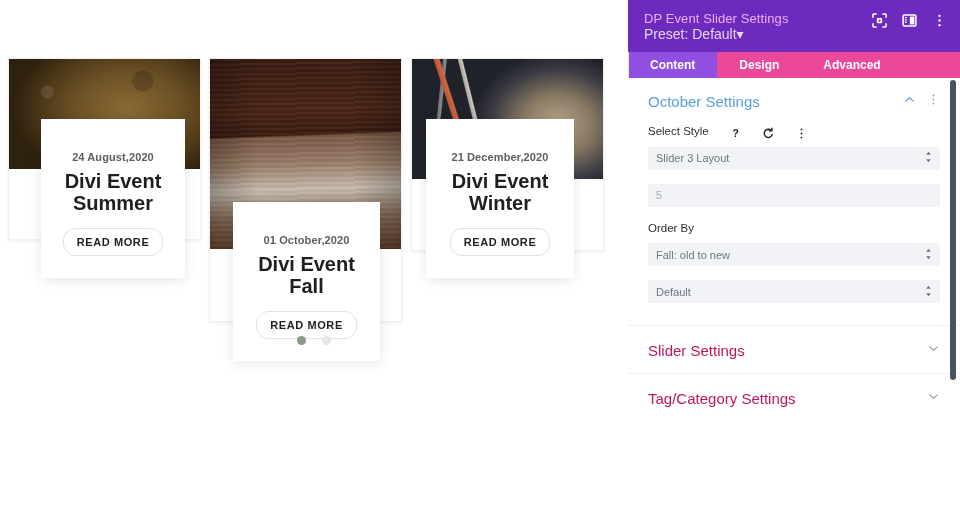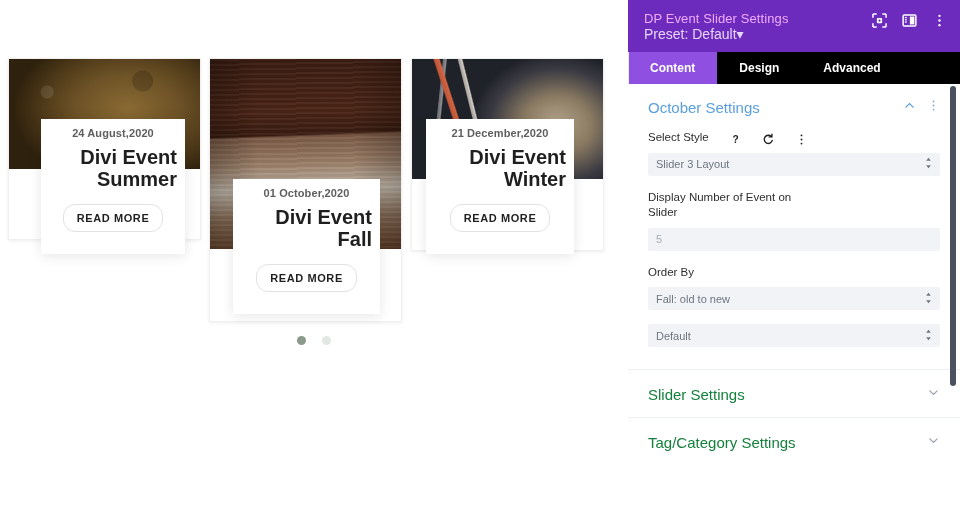--- a/index.html
+++ b/index.html
@@ -70,32 +70,31 @@
       linear-gradient(72deg, transparent 26%, #c0563a 26.6%, #d2643f 28.6%, transparent 29.2%),
       linear-gradient(76deg, transparent 34%, #a8a39c 34.5%, #cfcac2 36%, transparent 36.6%),
       linear-gradient(96deg, transparent 15%, #6b6b70 15.4%, #8d8d92 16.8%, transparent 17.4%);
   }
 
   .ev-overlay {
     position: absolute;
     background: #ffffff;
     box-shadow: 0 2px 12px rgba(0,0,0,0.10);
     text-align: center;
-    padding: 8px 8px 22px;
+    padding: 32px 8px 22px;
   }
   .ev-date {
     font-size: 11px; font-weight: bold;
     color: #5e5e5e; letter-spacing: .1px;
     margin-bottom: 7px;
   }
   .ev-title {
     font-size: 20px; font-weight: bold;
     color: #1f1f1f; line-height: 1.12;
     margin-bottom: 13px;
-    text-align: right;
   }
   .ev-btn {
     display: inline-block;
     font-size: 11px; font-weight: bold; letter-spacing: .6px;
     color: #1f1f1f;
     background: #ffffff;
     border: 1px solid #e2e2e2;
     border-radius: 12px;
     padding: 7px 13px;
     cursor: pointer;
@@ -114,21 +113,21 @@
     display: flex; flex-direction: column;
   }
 
   .p-header { background: #6c2bbd; padding: 11px 16px 10px; position: relative; }
   .p-title { color:#f0abfc; font-size:13px; font-weight:normal; letter-spacing:.1px; }
   .p-preset { color:#e7d5fb; font-size:14px; cursor:pointer; }
   .p-hicons { position:absolute; right:13px; top:12px; display:flex; align-items:center; gap:14px; }
   .hicon { width:16px; height:16px; display:inline-flex; align-items:center; justify-content:center; cursor:pointer; }
   .hicon svg { display:block; }
 
-  .p-tabs { background:#000000; display:flex; height:32px; }
+  .p-tabs { background:#ec4899; display:flex; height:26px; }
   .p-tab {
     flex: 0 0 auto; padding: 0 22px;
     display:flex; align-items:center; justify-content:center;
     color:#ffffff; font-size:12px; font-weight:bold; cursor:pointer;
   }
   .p-tab.active { background:#8f4fe0; }
 
   .p-search {
     background:#f3f5f9; height:28px;
     display:flex; align-items:center; padding:0 8px 0 16px;
@@ -165,21 +164,21 @@
   }
   .f-ctrl .caret { position:absolute; right:7px; top:50%; transform:translateY(-50%); }
   .f-ctrl.input { color:#a8aeb8; cursor:text; }
 
   .sect-closed {
     border-top:1px solid #eceff4;
     padding: 15px 20px 14px;
     display:flex; align-items:center; justify-content:space-between;
     cursor:pointer;
   }
-  .sect-title-closed { color:#15803d; font-size:15px; }
+  .sect-title-closed { color:#be185d; font-size:15px; }
 
   .p-scrollbar {
     position:absolute; right:4px; top:0; width:6px;
     background:transparent;
   }
   .p-thumb {
     position:absolute; right:4px; width:6px;
     background:#4a5260; border-radius:3px; cursor:pointer;
   }
   .p-divider { position:absolute; left:0; top:0; width:1px; height:506px; background:#e9edf3; }
@@ -203,21 +202,21 @@
             <span>Summer</span>
           </div>
           <span class="ev-btn">READ MORE</span>
         </div>
       </div>
 
       <div class="ev-card" style="left:209px; top:58px; width:193px; height:264px;">
         <div class="ev-img" style="height:190px;">
           <div class="photo-fall"></div>
         </div>
-        <div class="ev-overlay" style="left:23px; top:120px; width:147px;">
+        <div class="ev-overlay" style="left:23px; top:143px; width:147px;">
           <div class="ev-date">01 October,2020</div>
           <div class="ev-title">
             <span>Divi Event</span><br>
             <span>Fall</span>
           </div>
           <span class="ev-btn">READ MORE</span>
         </div>
       </div>
 
       <div class="ev-card" style="left:411px; top:58px; width:193px; height:193px;">
@@ -333,23 +332,20 @@
               <span class="caret">
                 <svg width="9" height="13" viewBox="0 0 10 14">
                   <path d="M5 1.3L7.6 4.6H2.4z" fill="#6e7681"></path>
                   <path d="M5 12.7L2.4 9.4h5.2z" fill="#6e7681"></path>
                 </svg>
               </span>
             </div>
           </div>
 
           <div class="field">
-            <div class="f-label" style="max-width:165px;">
-              <span>Display Number of Event on Slider</span>
-            </div>
             <div class="f-ctrl input">
               <span>5</span>
             </div>
           </div>
 
           <div class="field">
             <div class="f-label">
               <span>Order By</span>
             </div>
             <div class="f-ctrl">

